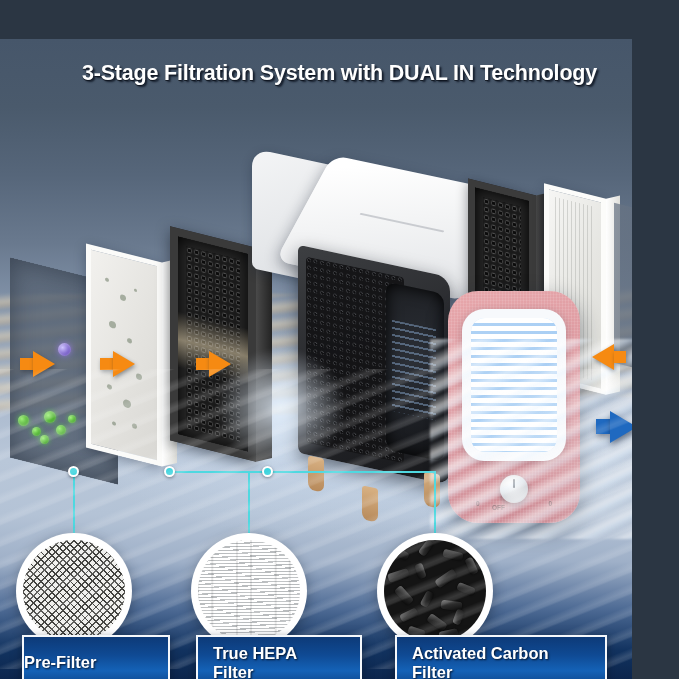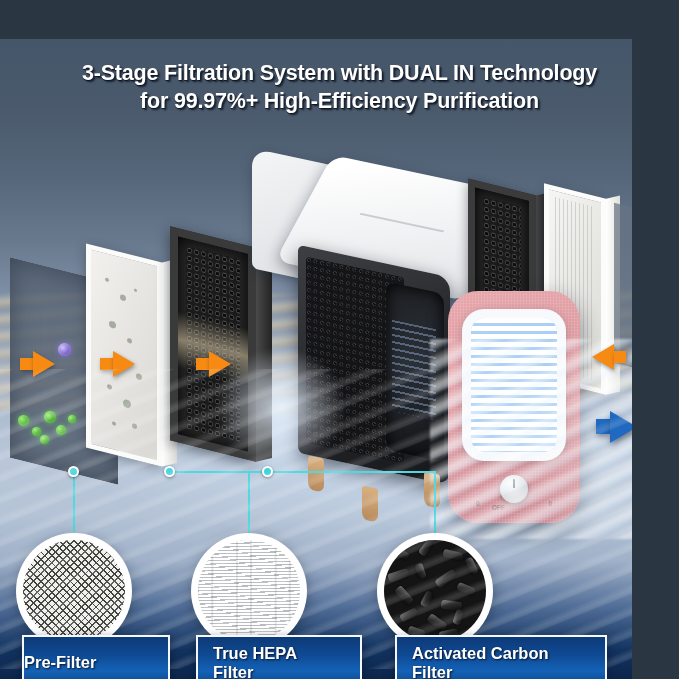--- a/index.html
+++ b/index.html
@@ -268,21 +268,20 @@
   .plate.center{justify-content:flex-start;}
   .plate.left span{padding-left:15px;}
 </style>
 </head>
 <body>
 
 <div id="stage">
 
   <div class="title">
     <span>3-Stage Filtration System with DUAL IN Technology</span>
-    <span class="l2">for 99.97%+ High-Efficiency Purification</span>
   </div>
 
   <div class="scene">
 
     <div class="haze glow-mid"></div>
     <div class="dust-left"></div>
     <div class="dust-right"></div>
 
     <div class="plane-air"></div>
 

